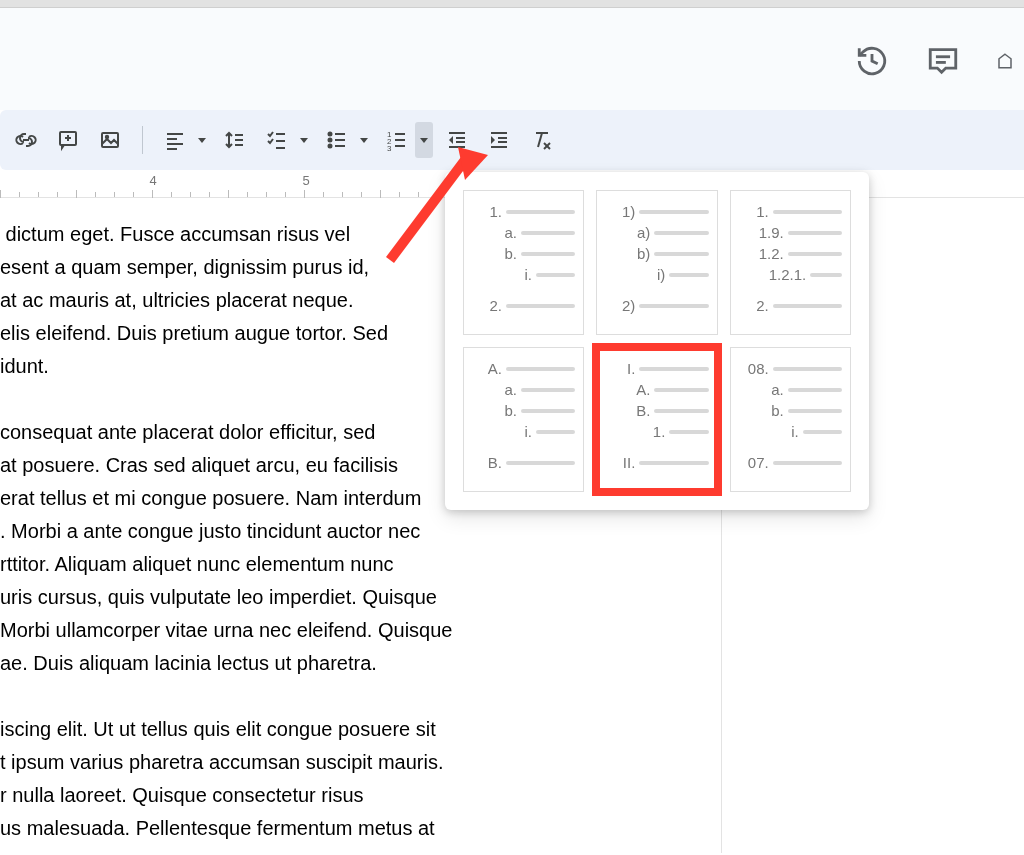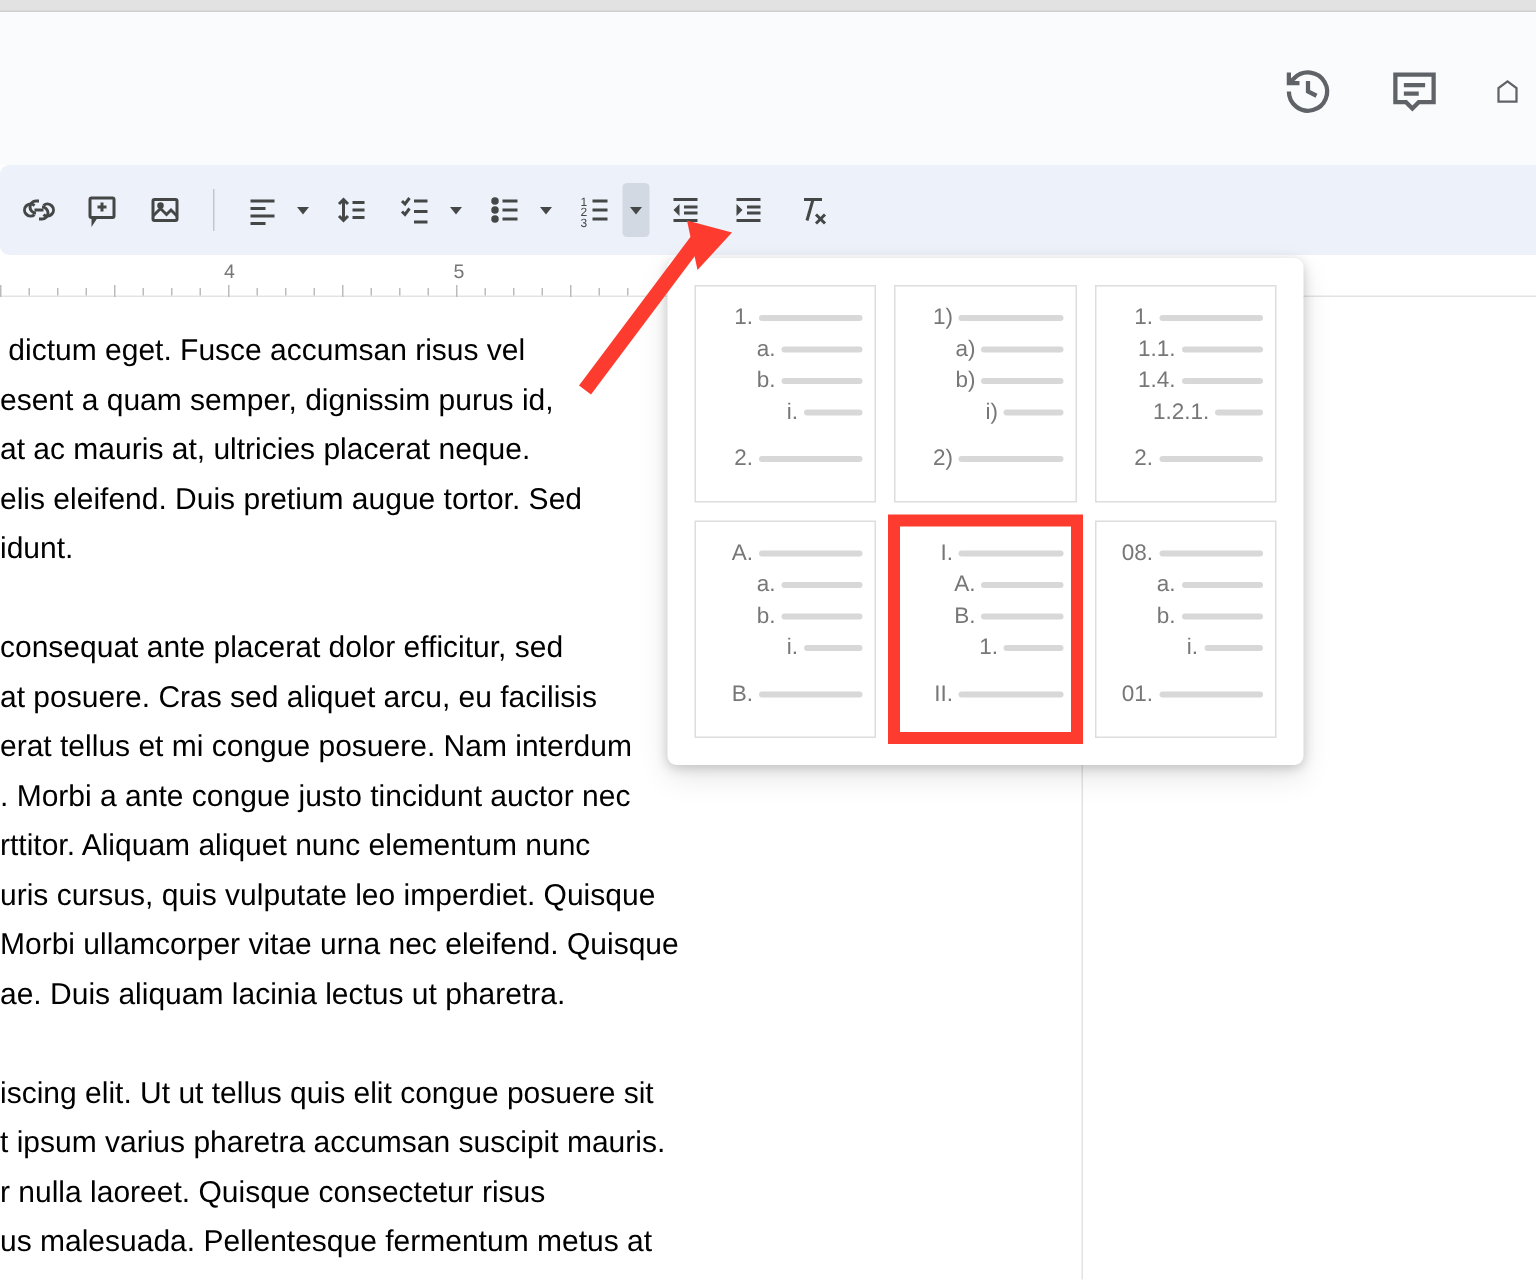--- a/index.html
+++ b/index.html
@@ -469,25 +469,25 @@
         <div class="lbl">2)</div>
         <div class="line"></div>
       </div>
     </div>
     <div class="list-preset">
       <div class="row i0">
         <div class="lbl">1.</div>
         <div class="line"></div>
       </div>
       <div class="row i1">
-        <div class="lbl">1.1.</div>
-        <div class="line"></div>
-      </div>
-      <div class="row i1">
-        <div class="lbl">1.4.</div>
+        <div class="lbl">1.9.</div>
+        <div class="line"></div>
+      </div>
+      <div class="row i1">
+        <div class="lbl">1.2.</div>
         <div class="line"></div>
       </div>
       <div class="row i2">
         <div class="lbl">1.2.1.</div>
         <div class="line"></div>
       </div>
       <div class="row spacer"></div>
       <div class="row i0">
         <div class="lbl">2.</div>
         <div class="line"></div>
@@ -551,21 +551,21 @@
       <div class="row i1">
         <div class="lbl">b.</div>
         <div class="line"></div>
       </div>
       <div class="row i2">
         <div class="lbl">i.</div>
         <div class="line"></div>
       </div>
       <div class="row spacer"></div>
       <div class="row i0">
-        <div class="lbl">01.</div>
+        <div class="lbl">07.</div>
         <div class="line"></div>
       </div>
     </div>
   </div>
 
 <svg class="annotation-arrow" width="140" height="130">
   <defs>
     <marker id="arrowhead" markerWidth="10" markerHeight="10" refX="2" refY="5" orient="auto">
       <polygon points="0 0, 10 5, 0 10" fill="#fe3b2f"></polygon>
     </marker>

